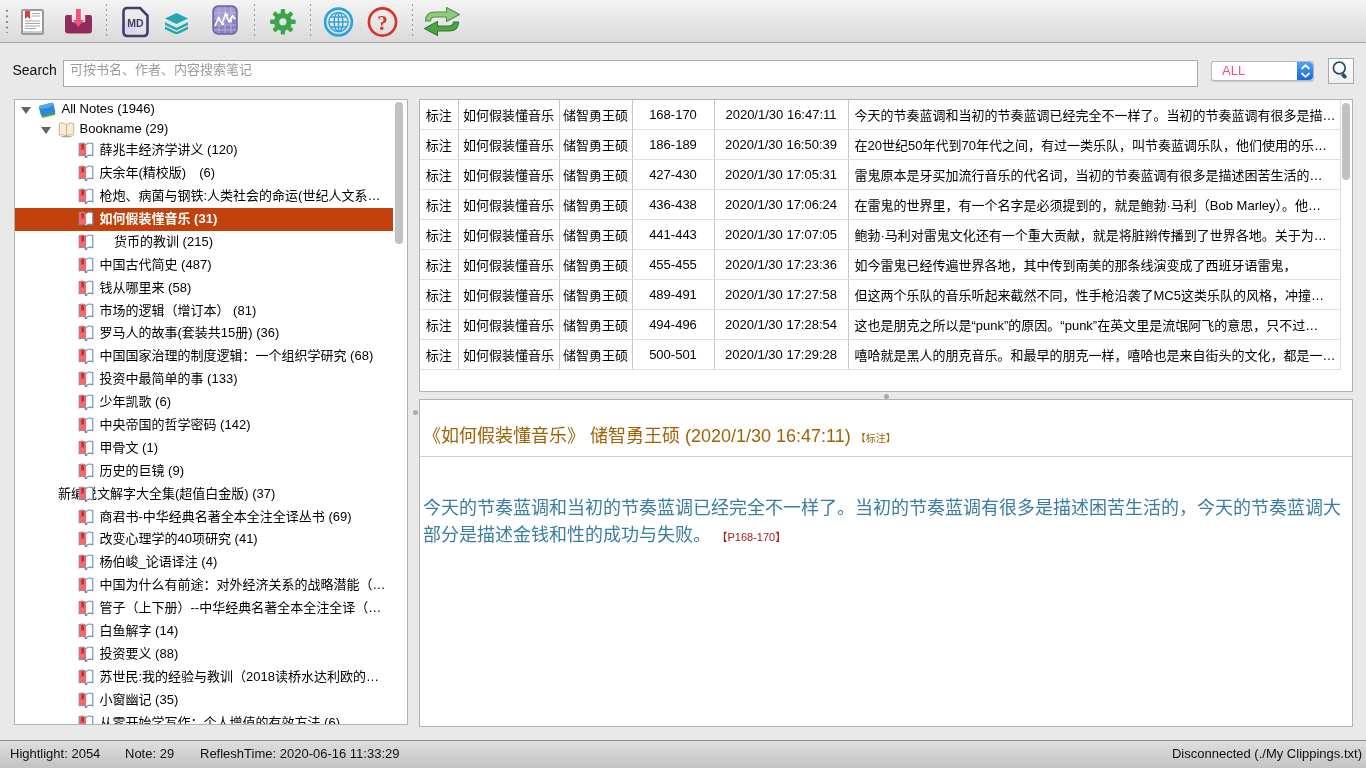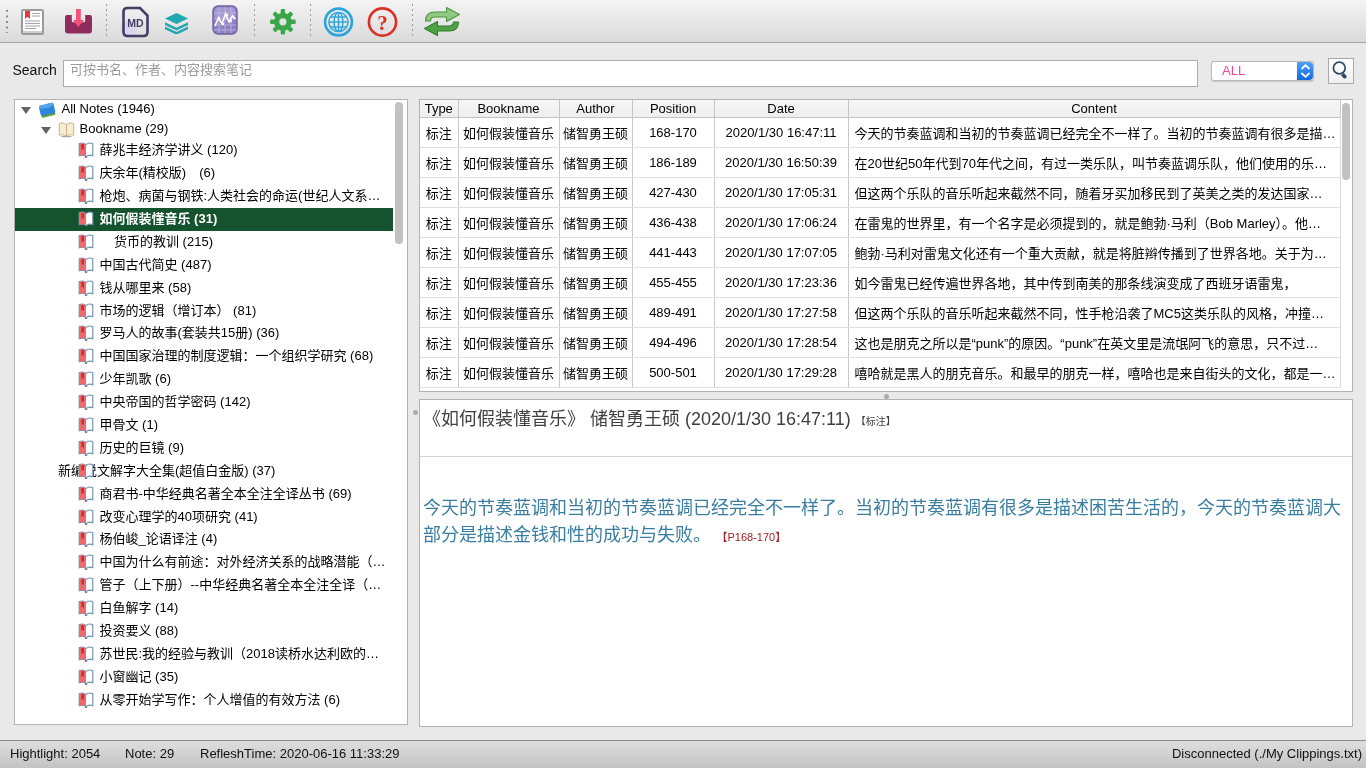--- a/index.html
+++ b/index.html
@@ -40,42 +40,42 @@
   #detail { left:419px; top:399px; width:934px; height:328px; overflow:hidden; }
 
   
   #tree ul { list-style:none; margin-top:-0.5px; }
   #tree li { height:22.9px; line-height:22.9px; font-size:13px; color:#000;
     white-space:nowrap; position:relative; }
   #tree li .tri { position:absolute; width:0; height:0; top:7.5px;
     border-left:5.5px solid transparent; border-right:5.5px solid transparent;
     border-top:7px solid #646466; }
   #tree li svg { position:absolute; top:3px; }
-  #tree li.sel { background:#14532d; color:#fff; font-weight:bold; }
+  #tree li.sel { background:#c2410c; color:#fff; font-weight:bold; }
   #treescroll { position:absolute; right:4px; top:2.5px; width:8px; height:142px;
     background:#c2c2c2; border-radius:4.5px; }
 
   
   table { border-collapse:collapse; table-layout:fixed; width:920px; font-size:13px; }
   th { height:18px; background:linear-gradient(#f6f6f6,#eee);
     font-weight:normal; font-size:13px;
     border-right:1px solid #c3c3c3; border-bottom:1px solid #c3c3c3; }
   td { height:30px; text-align:center; border-right:1px solid #c8c8c8;
     border-bottom:1px solid #e0e0e0; overflow:hidden; white-space:nowrap; padding:0 2px;}
   td.c { text-align:left; padding:0 6px; border-right:1px solid #dadada; }
   th.c { border-right:1px solid #c9c9c9; }
   #gridscroll { position:absolute; right:2px; top:3px; width:8px; height:77px;
     background:#c2c2c2; border-radius:4.5px; }
 
   
   .dot { position:absolute; width:5px; height:5px; border-radius:50%;
     background:#ababab; }
 
   
-  #dtitle { position:absolute; left:3px; top:4px; font-size:18px; color:#404040;
+  #dtitle { position:absolute; left:3px; top:21px; font-size:18px; color:#a16207;
     white-space:nowrap; }
   #dtitle .tag { font-size:10px; margin-left:5px; }
   #dsep { position:absolute; left:0; top:56px; width:100%; height:1px; background:#d2d2d2; }
   #dpara { position:absolute; left:3px; top:94.5px; width:925px; font-size:18px;
     line-height:27.2px; color:#397da0; }
   #dpara .ref { font-size:11px; color:#a11f1f; margin-left:11px; }
 
   
   #status { position:absolute; left:0; top:740px; width:1366px; height:28px;
     background:linear-gradient(#dedede,#c3c3c3); border-top:1px solid #8f8f8f;
@@ -263,20 +263,26 @@
           <path d="M8 2.6 C6.4 1 3.2.9 1.2 1.8 V13.8 C3.2 13 6.4 13.2 8 14.8 C9.6 13.2 12.8 13 14.8 13.8 V1.8 C12.8.9 9.6 1 8 2.6 Z" fill="#fff" stroke="#6b8cab" stroke-width="1.1"></path>
           <path d="M8 2.6 C6.4 1 3.2.9 1.2 1.8 V13.8 C3.2 13 6.4 13.2 8 14.8 Z" fill="#ee6a6e"></path>
           <path d="M3.4 1.9 h2.6 V8.2 L4.7 6.7 3.4 8.2 Z" fill="#c22f35"></path>
           <path d="M8 14.8 l-1.6 1 h3.2 z" fill="#444"></path>
         </svg><span style="margin-left:84.5px">中国国家治理的制度逻辑：一个组织学研究 (68)</span></li>
   <li><svg style="left:62.5px" width="16" height="17" viewBox="0 0 16 17">
           <path d="M8 2.6 C6.4 1 3.2.9 1.2 1.8 V13.8 C3.2 13 6.4 13.2 8 14.8 C9.6 13.2 12.8 13 14.8 13.8 V1.8 C12.8.9 9.6 1 8 2.6 Z" fill="#fff" stroke="#6b8cab" stroke-width="1.1"></path>
           <path d="M8 2.6 C6.4 1 3.2.9 1.2 1.8 V13.8 C3.2 13 6.4 13.2 8 14.8 Z" fill="#ee6a6e"></path>
           <path d="M3.4 1.9 h2.6 V8.2 L4.7 6.7 3.4 8.2 Z" fill="#c22f35"></path>
           <path d="M8 14.8 l-1.6 1 h3.2 z" fill="#444"></path>
+        </svg><span style="margin-left:84.5px">投资中最简单的事 (133)</span></li>
+  <li><svg style="left:62.5px" width="16" height="17" viewBox="0 0 16 17">
+          <path d="M8 2.6 C6.4 1 3.2.9 1.2 1.8 V13.8 C3.2 13 6.4 13.2 8 14.8 C9.6 13.2 12.8 13 14.8 13.8 V1.8 C12.8.9 9.6 1 8 2.6 Z" fill="#fff" stroke="#6b8cab" stroke-width="1.1"></path>
+          <path d="M8 2.6 C6.4 1 3.2.9 1.2 1.8 V13.8 C3.2 13 6.4 13.2 8 14.8 Z" fill="#ee6a6e"></path>
+          <path d="M3.4 1.9 h2.6 V8.2 L4.7 6.7 3.4 8.2 Z" fill="#c22f35"></path>
+          <path d="M8 14.8 l-1.6 1 h3.2 z" fill="#444"></path>
         </svg><span style="margin-left:84.5px">少年凯歌 (6)</span></li>
   <li><svg style="left:62.5px" width="16" height="17" viewBox="0 0 16 17">
           <path d="M8 2.6 C6.4 1 3.2.9 1.2 1.8 V13.8 C3.2 13 6.4 13.2 8 14.8 C9.6 13.2 12.8 13 14.8 13.8 V1.8 C12.8.9 9.6 1 8 2.6 Z" fill="#fff" stroke="#6b8cab" stroke-width="1.1"></path>
           <path d="M8 2.6 C6.4 1 3.2.9 1.2 1.8 V13.8 C3.2 13 6.4 13.2 8 14.8 Z" fill="#ee6a6e"></path>
           <path d="M3.4 1.9 h2.6 V8.2 L4.7 6.7 3.4 8.2 Z" fill="#c22f35"></path>
           <path d="M8 14.8 l-1.6 1 h3.2 z" fill="#444"></path>
         </svg><span style="margin-left:84.5px">中央帝国的哲学密码 (142)</span></li>
   <li><svg style="left:62.5px" width="16" height="17" viewBox="0 0 16 17">
           <path d="M8 2.6 C6.4 1 3.2.9 1.2 1.8 V13.8 C3.2 13 6.4 13.2 8 14.8 C9.6 13.2 12.8 13 14.8 13.8 V1.8 C12.8.9 9.6 1 8 2.6 Z" fill="#fff" stroke="#6b8cab" stroke-width="1.1"></path>
           <path d="M8 2.6 C6.4 1 3.2.9 1.2 1.8 V13.8 C3.2 13 6.4 13.2 8 14.8 Z" fill="#ee6a6e"></path>
@@ -364,28 +370,20 @@
   <table id="tbl">
   <colgroup>
         <col style="width:38px">
         <col style="width:101px">
         <col style="width:73px">
         <col style="width:82px">
         <col style="width:134px">
         <col style="width:492px">
       </colgroup>
   <tbody>
-        <tr>
-          <th>Type</th>
-          <th>Bookname</th>
-          <th>Author</th>
-          <th>Position</th>
-          <th>Date</th>
-          <th class="c">Content</th>
-        </tr>
   <tr>
           <td>标注</td>
           <td>如何假装懂音乐</td>
           <td>储智勇王硕</td>
           <td>168-170</td>
           <td>2020/1/30 16:47:11</td>
           <td class="c">今天的节奏蓝调和当初的节奏蓝调已经完全不一样了。当初的节奏蓝调有很多是描…</td>
         </tr>
   <tr>
           <td>标注</td>
@@ -394,21 +392,21 @@
           <td>186-189</td>
           <td>2020/1/30 16:50:39</td>
           <td class="c">在20世纪50年代到70年代之间，有过一类乐队，叫节奏蓝调乐队，他们使用的乐…</td>
         </tr>
   <tr>
           <td>标注</td>
           <td>如何假装懂音乐</td>
           <td>储智勇王硕</td>
           <td>427-430</td>
           <td>2020/1/30 17:05:31</td>
-          <td class="c">但这两个乐队的音乐听起来截然不同，随着牙买加移民到了英美之类的发达国家…</td>
+          <td class="c">雷鬼原本是牙买加流行音乐的代名词，当初的节奏蓝调有很多是描述困苦生活的…</td>
         </tr>
   <tr>
           <td>标注</td>
           <td>如何假装懂音乐</td>
           <td>储智勇王硕</td>
           <td>436-438</td>
           <td>2020/1/30 17:06:24</td>
           <td class="c">在雷鬼的世界里，有一个名字是必须提到的，就是鲍勃·马利（Bob Marley）。他…</td>
         </tr>
   <tr>

